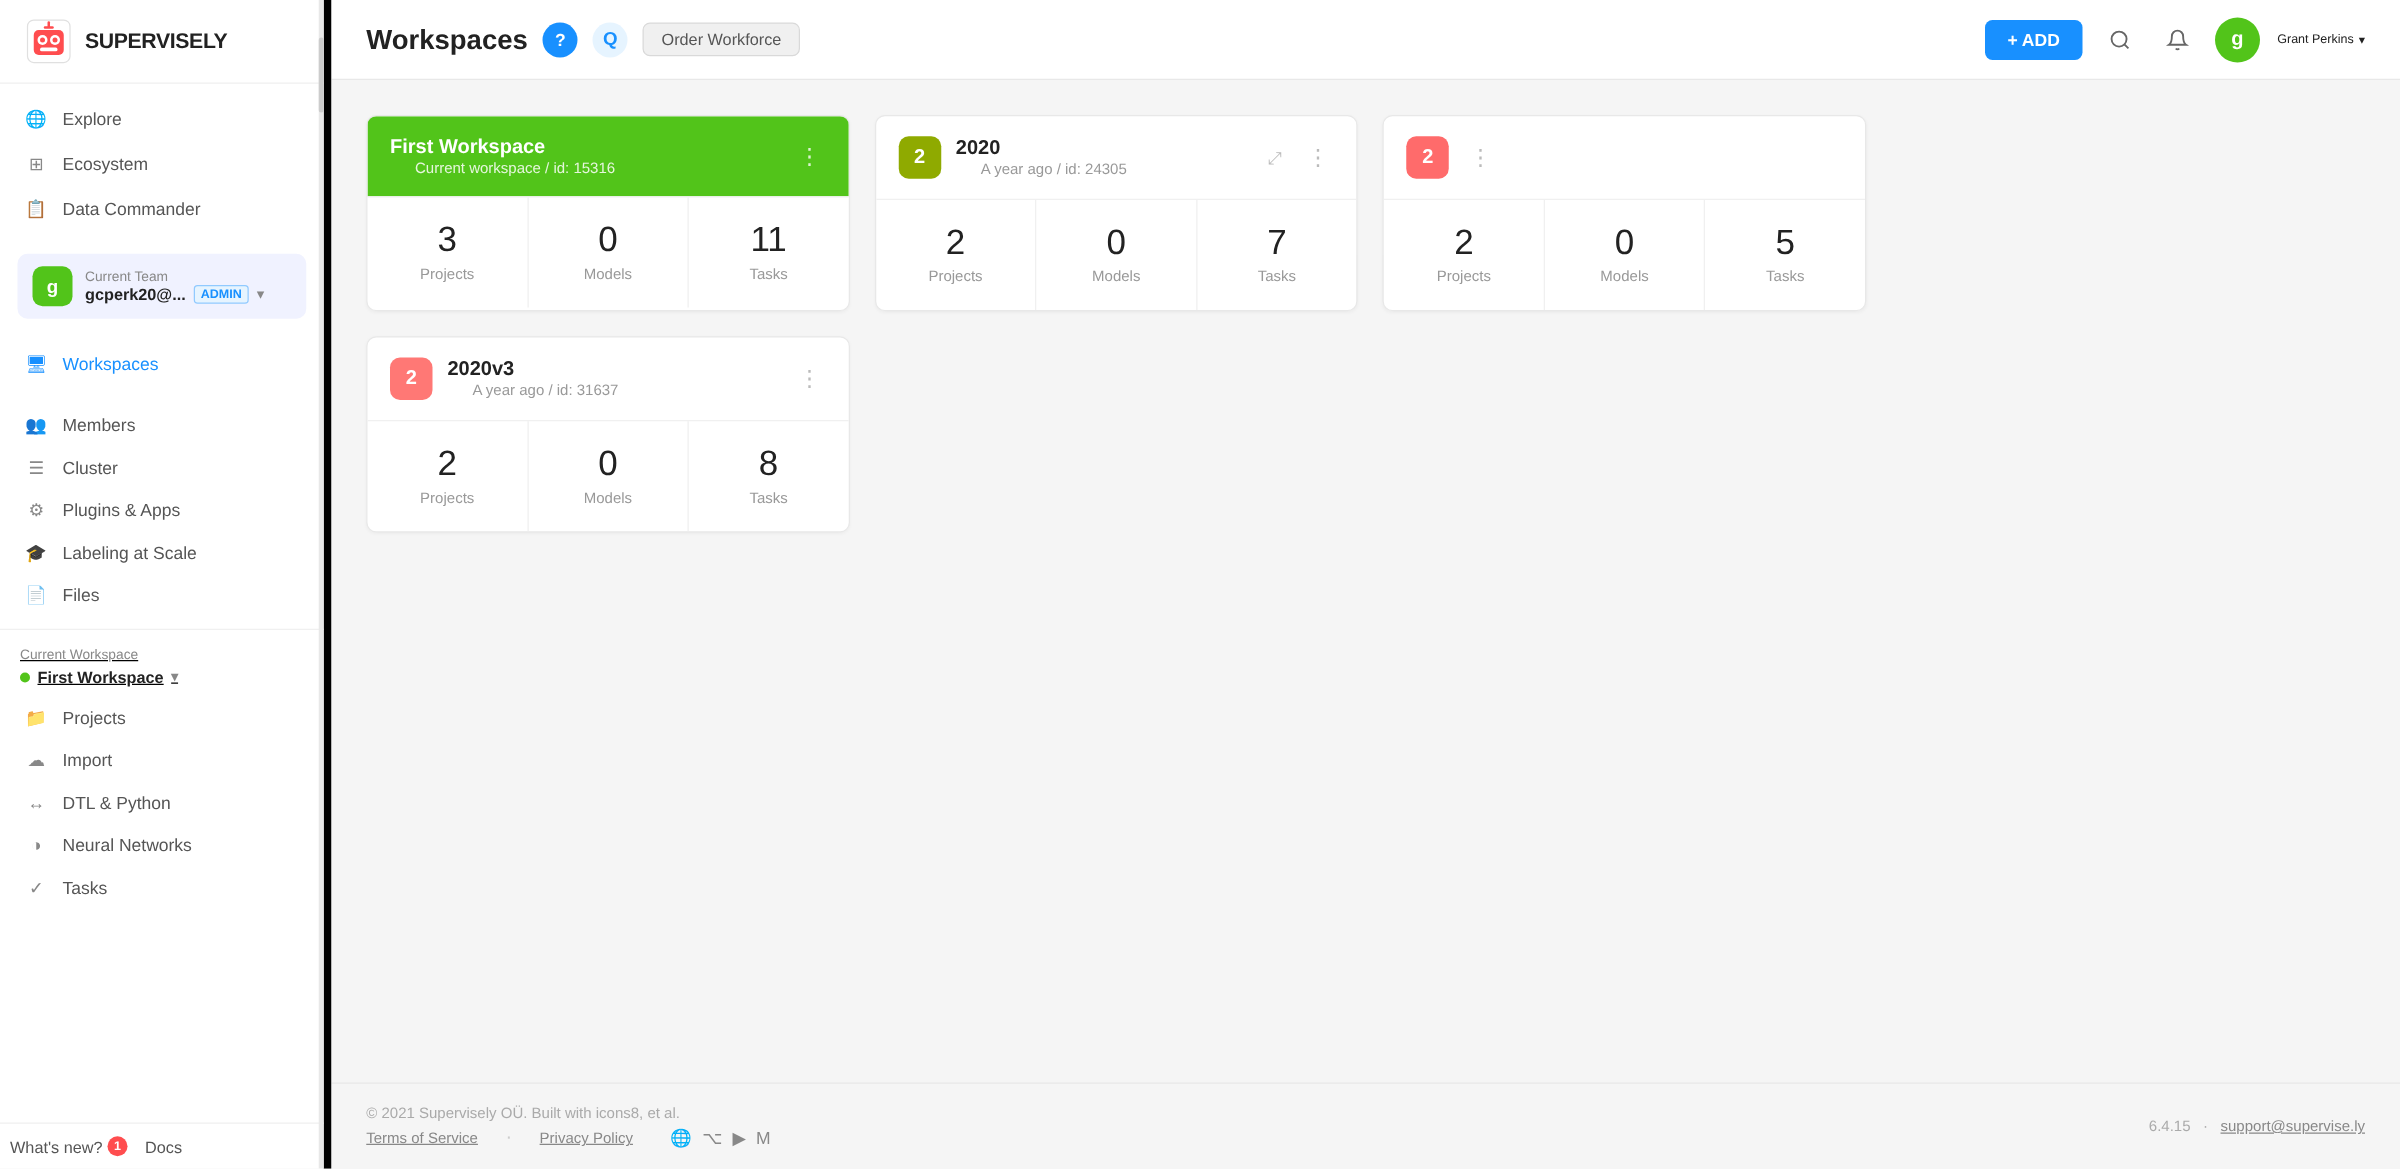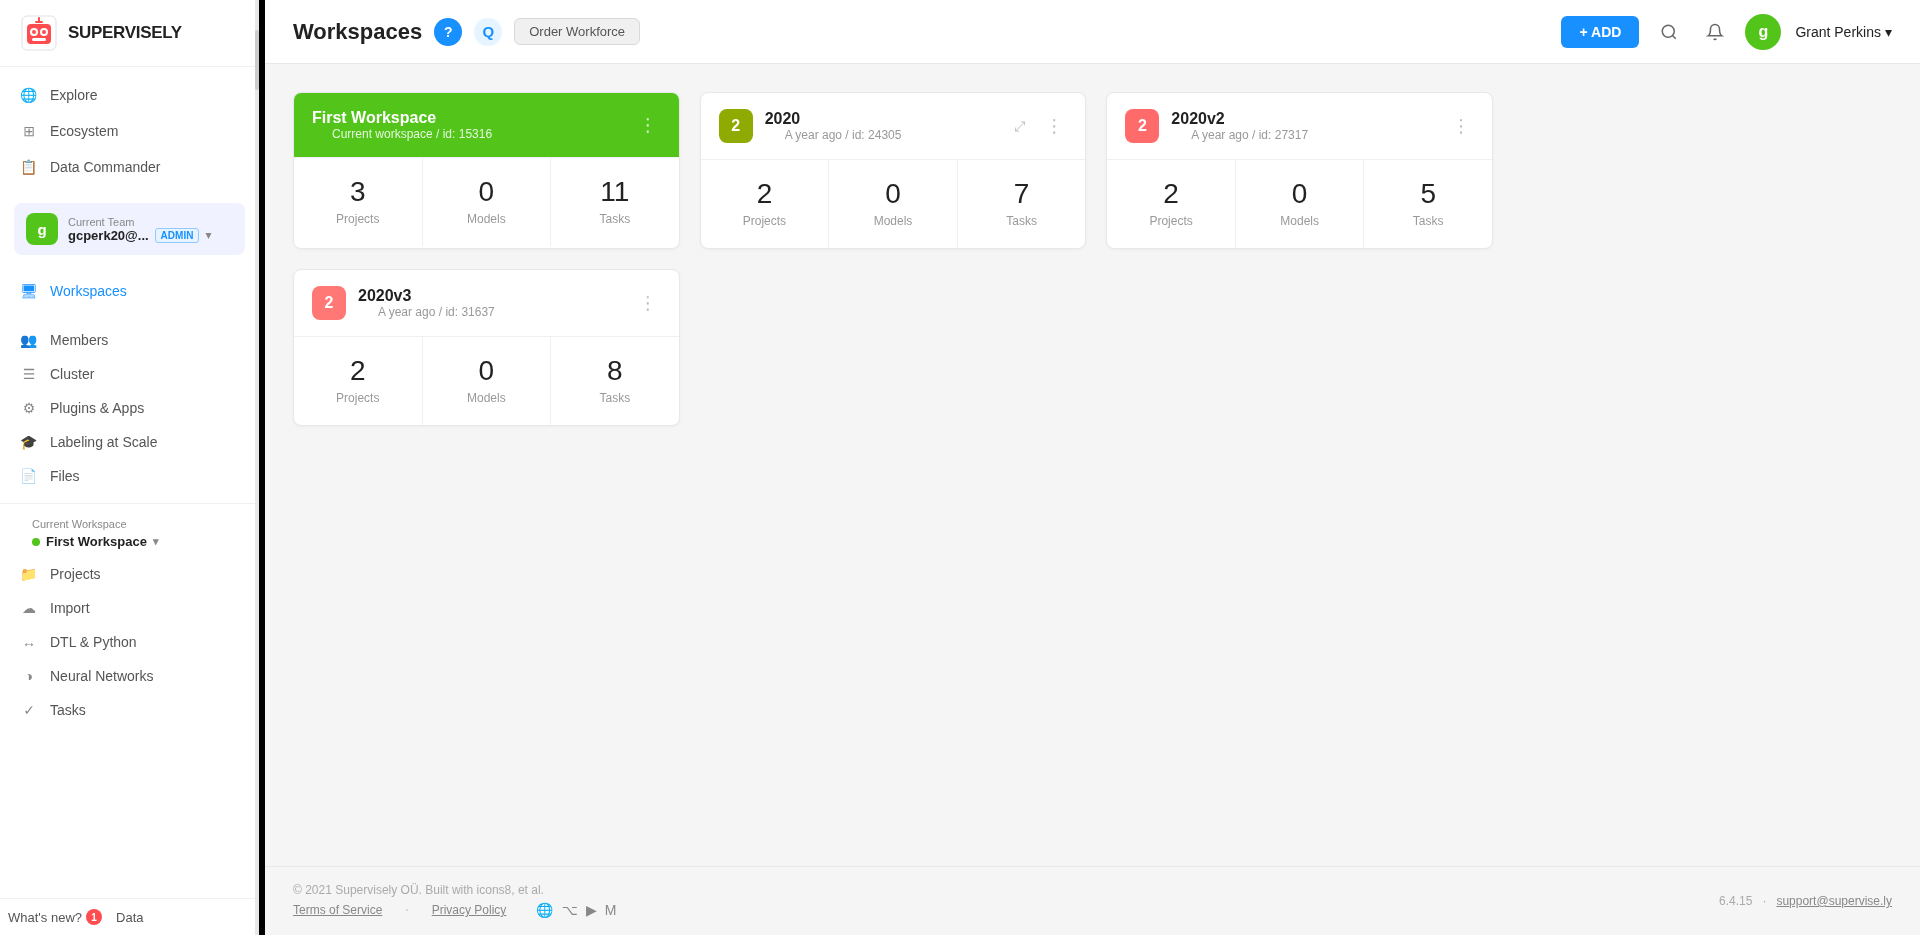--- a/index.html
+++ b/index.html
@@ -77,21 +77,22 @@
     .team-info { flex: 1; min-width: 0; }
     .team-label { font-size: 11px; color: #888; }
     .team-name-row { display: flex; align-items: center; gap: 6px; }
     .team-name { font-size: 13px; font-weight: 600; color: #222; white-space: nowrap; overflow: hidden; text-overflow: ellipsis; }
     .admin-badge { background: #e6f4ff; color: #1890ff; font-size: 10px; padding: 1px 5px; border-radius: 3px; border: 1px solid #91caff; font-weight: 600; }
     .chevron-icon { color: #888; font-size: 12px; }
 
     .section-divider { height: 1px; background: #f0f0f0; margin: 6px 0; }
 
     .workspace-section {
-      padding: 8px 32px 4px;
+      padding: 8px 16px 4px;
+      text-decoration: underline;
     }
     .current-workspace-label { font-size: 11px; color: #888; margin-bottom: 4px; }
     .workspace-selector {
       display: flex;
       align-items: center;
       gap: 6px;
       cursor: pointer;
       font-size: 13px;
       font-weight: 600;
       color: #222;
@@ -239,21 +240,21 @@
       background: #52c41a;
       color: #fff;
       display: flex;
       align-items: center;
       justify-content: center;
       font-size: 16px;
       font-weight: 700;
       cursor: pointer;
     }
     .user-name-header {
-      font-size: 14px;
+      font-size: 10px;
       font-weight: 500;
       color: #222;
       cursor: pointer;
       display: flex;
       align-items: center;
       gap: 4px;
     }
 
     
     .content {
@@ -528,21 +529,21 @@
       <span class="sub-nav-item-icon">✓</span>
       <span>Tasks</span>
     </div>
   </div>
 
   <div class="sidebar-bottom">
     <div class="whats-new-btn">
       <span>What's new?</span>
       <span class="badge-red">1</span>
     </div>
-    <span style="cursor:pointer;">Data</span>
+    <span style="cursor:pointer;">Docs</span>
   </div>
 
   <div class="sidebar-scroll-indicator">
     <div class="sidebar-scroll-thumb"></div>
   </div>
 </div>
 
 <div class="main">
 
   <div class="header">
@@ -623,24 +624,20 @@
           <div class="ws-stat">
             <div class="ws-stat-number">7</div>
             <div class="ws-stat-label">Tasks</div>
           </div>
         </div>
       </div>
 
       <div class="ws-card">
         <div class="ws-card-header">
           <div class="ws-number-badge badge-salmon">2</div>
-          <div class="ws-card-title-area">
-            <div class="ws-card-name">2020v2</div>
-            <div class="ws-card-meta">A year ago / id: 27317</div>
-          </div>
           <span class="ws-card-menu">⋮</span>
         </div>
         <div class="ws-card-stats">
           <div class="ws-stat">
             <div class="ws-stat-number">2</div>
             <div class="ws-stat-label">Projects</div>
           </div>
           <div class="ws-stat">
             <div class="ws-stat-number">0</div>
             <div class="ws-stat-label">Models</div>

